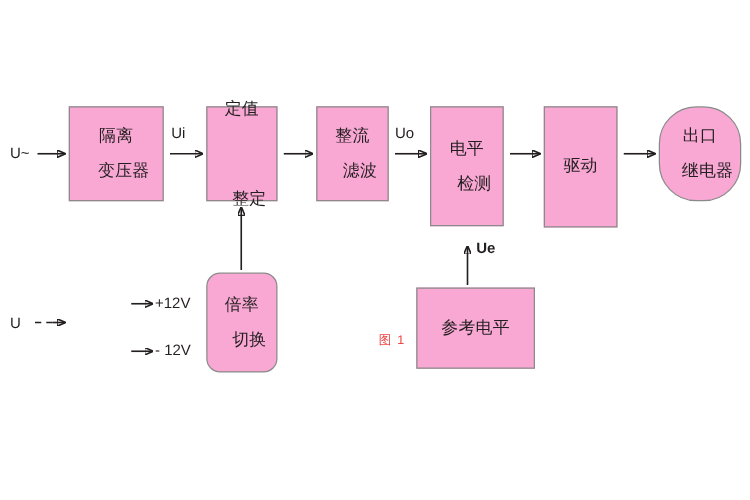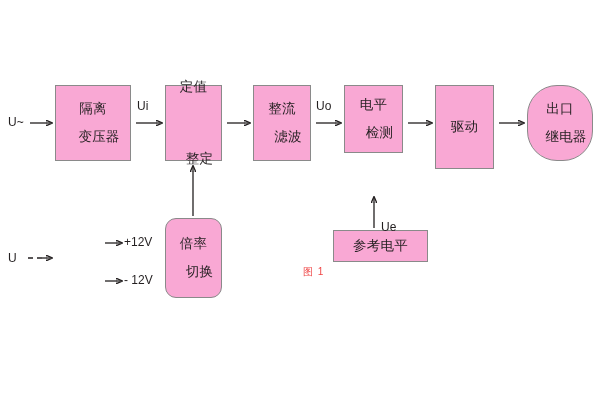--- a/index.html
+++ b/index.html
@@ -121,47 +121,47 @@
   <div class="block two-line" style="left:165px; top:85px; width:57px; height:76px;gap:44px;">
     <span class="line">定值</span>
     <span class="line">整定</span>
   </div>
 
   <div class="block two-line" style="left:253px; top:85px; width:58px; height:76px;">
     <span class="line">整流</span>
     <span class="line">滤波</span>
   </div>
 
-  <div class="block two-line" style="left:344px; top:85px; width:59px; height:68px;text-align:center;">
+  <div class="block two-line" style="left:344px; top:85px; width:59px; height:96px;text-align:center;">
     <span class="line">电平</span>
     <span class="line">检测</span>
   </div>
 
-  <div class="block" style="left:435px; top:85px; width:59px; height:84px;justify-content:center;">
+  <div class="block" style="left:435px; top:85px; width:59px; height:97px;justify-content:center;">
     <span class="line">驱动</span>
   </div>
 
   <div class="block two-line" style="left:527px; top:85px; width:66px; height:76px;border-radius:30px;">
     <span class="line">出口</span>
     <span class="line">继电器</span>
   </div>
 
 
   <div class="block two-line" style="left:165px; top:218px; width:57px; height:80px;border-radius:11px;">
     <span class="line">倍率</span>
     <span class="line">切换</span>
   </div>
 
-  <div class="block" style="left:333px; top:230px; width:95px; height:32px;">
+  <div class="block" style="left:333px; top:230px; width:95px; height:65px;">
     <span class="line">参考电平</span>
   </div>
 
   <span class="label" style="left:8px; top:116px;">U~</span>
   <span class="label" style="left:137px; top:100px;">Ui</span>
   <span class="label" style="left:316px; top:100px;">Uo</span>
-  <span class="label" style="left:381px; top:221px;">Ue</span>
+  <span class="label" style="left:381px; top:192px;font-weight:bold;">Ue</span>
   <span class="label" style="left:8px; top:252px;">U</span>
   <span class="label" style="left:124px; top:236px;">+12V</span>
   <span class="label" style="left:124px; top:274px;">- 12V</span>
 
   <span class="caption" style="left:303px; top:265px;">图 1</span>
 
 </div>
 
 </body></html>

